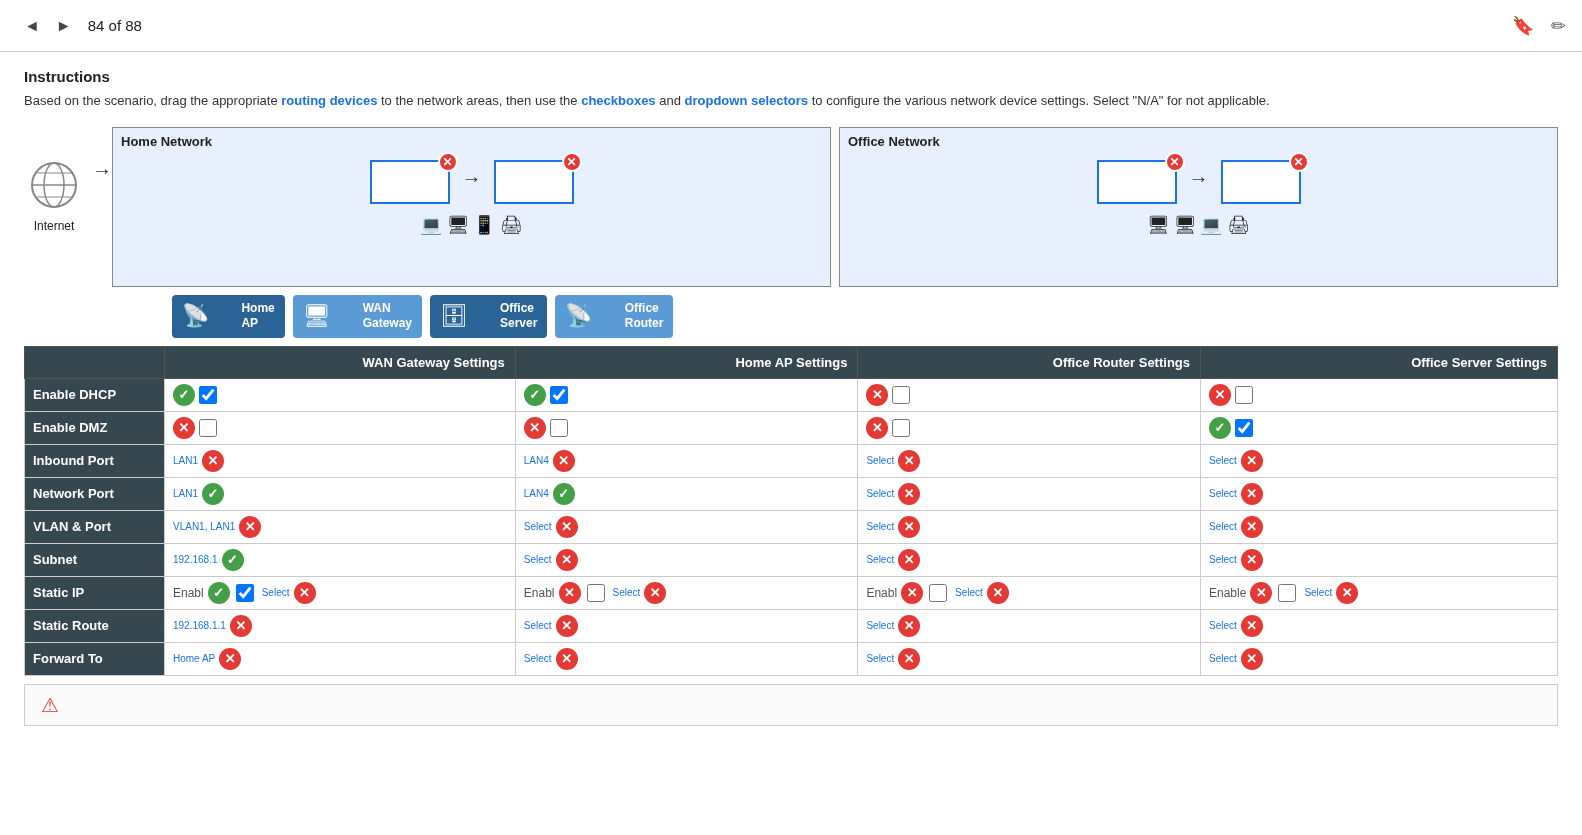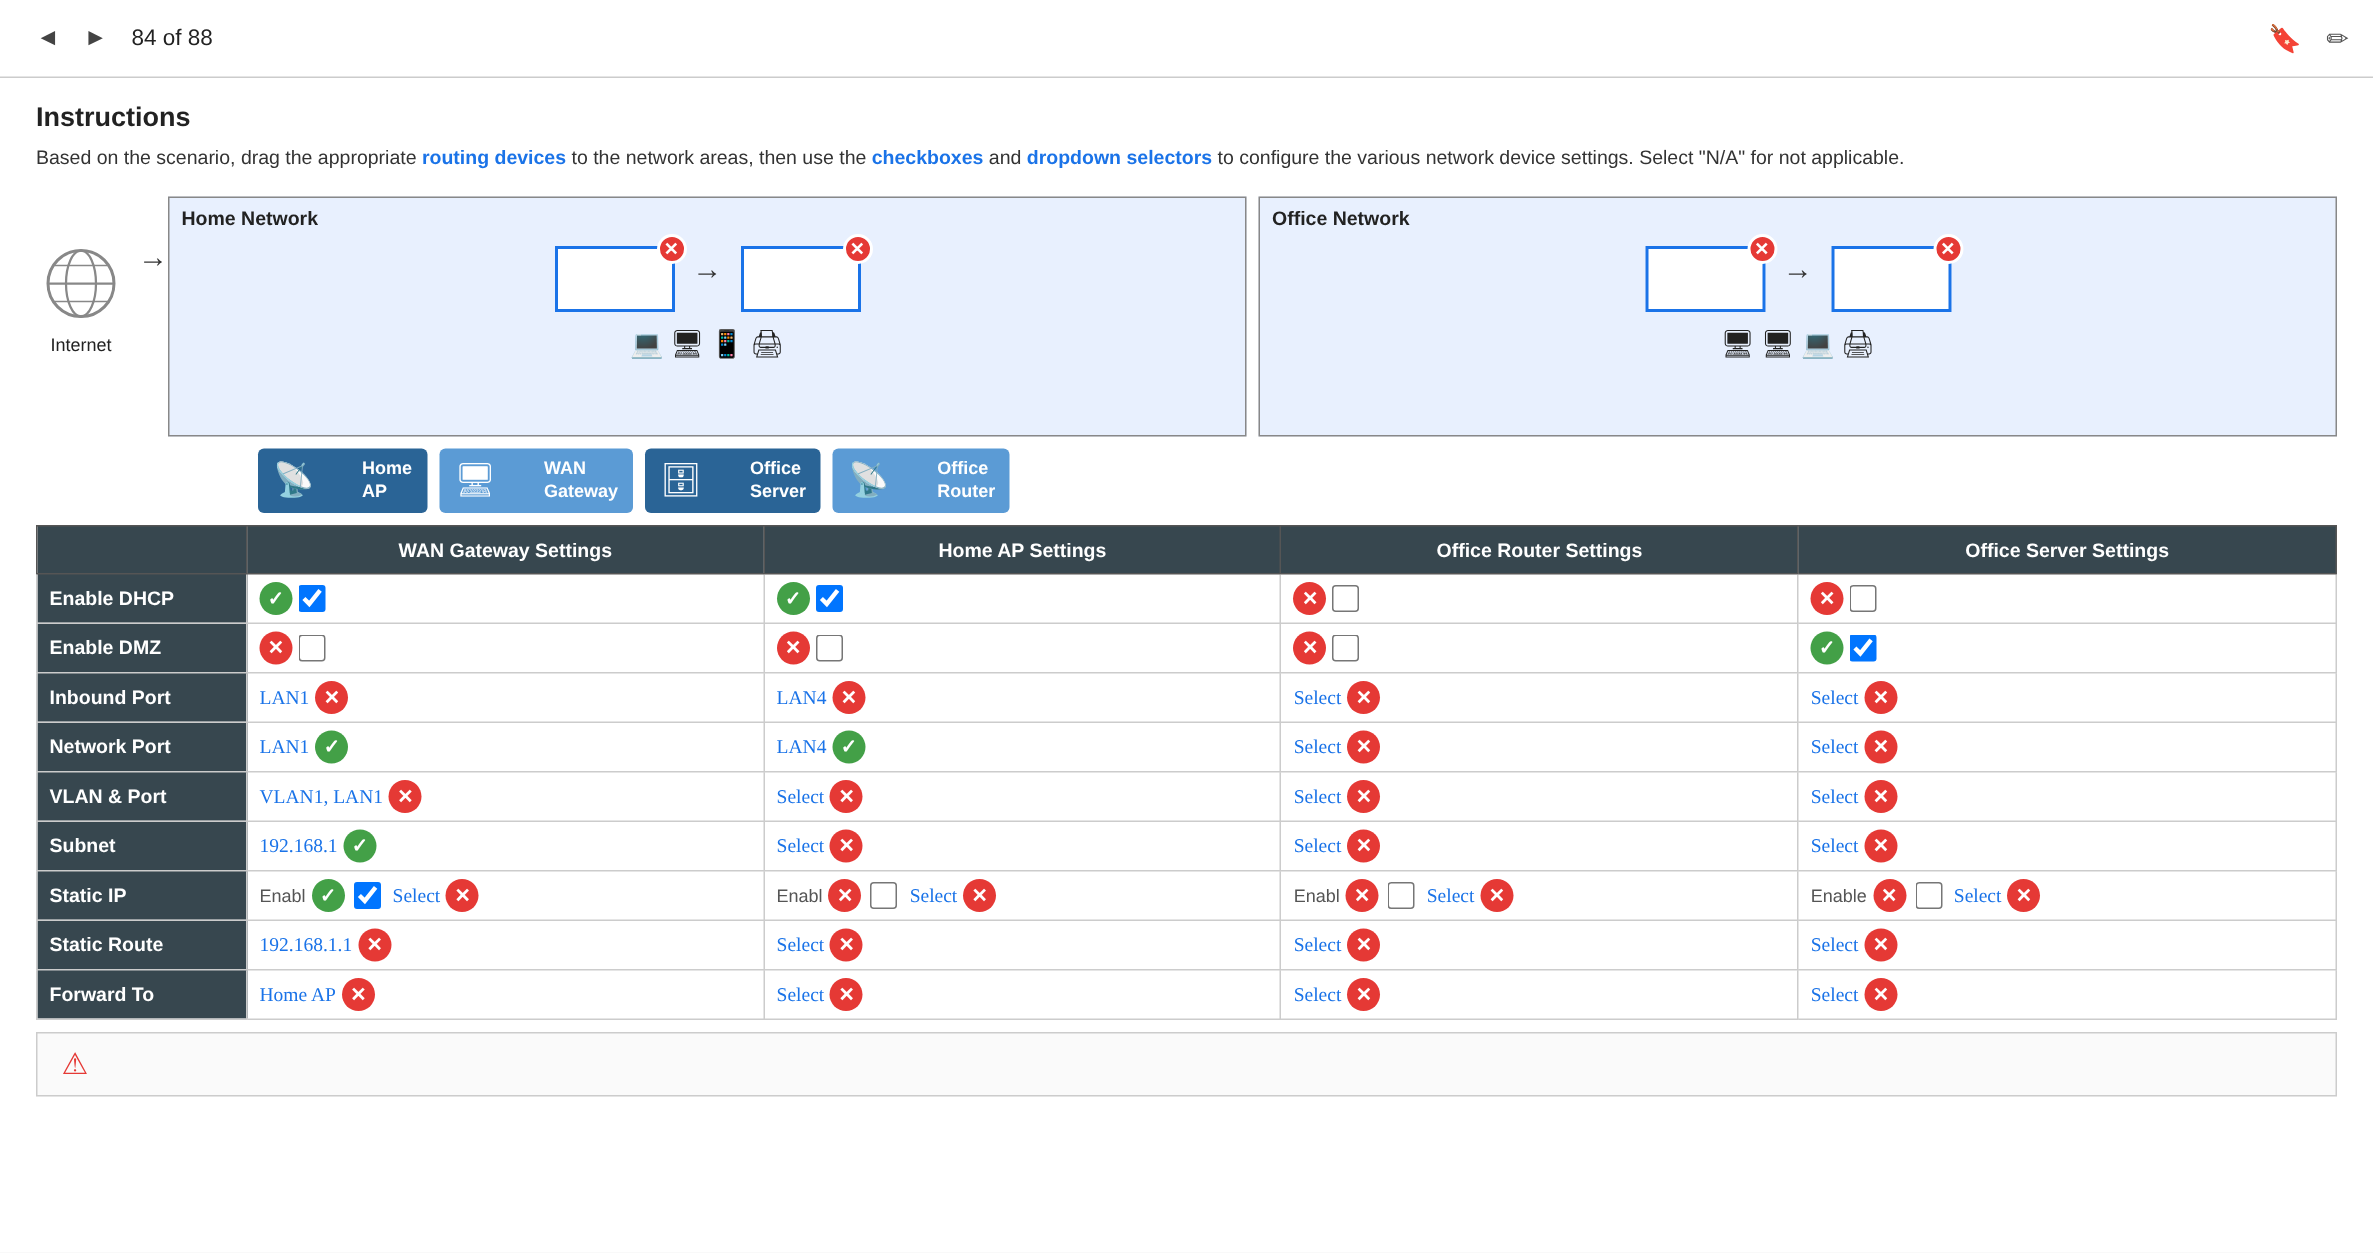--- a/index.html
+++ b/index.html
@@ -44,21 +44,21 @@
       color: #555;
     }
     .main-content {
       background: #fff;
       margin: 0;
       padding: 16px 24px 24px 24px;
       overflow-y: auto;
       height: calc(100vh - 52px);
     }
     .instructions-title {
-      font-size: 18px;
+      font-size: 15px;
       font-weight: bold;
       margin-bottom: 6px;
       color: #222;
     }
     .instructions-text {
       font-size: 13px;
       color: #333;
       margin-bottom: 16px;
       line-height: 1.5;
     }
@@ -89,21 +89,21 @@
     }
     .settings-table {
       width: 100%;
       border-collapse: collapse;
       margin-top: 0;
     }
     .settings-table th {
       background: #37474f;
       color: #fff;
       padding: 8px 10px;
-      text-align: center;
+      text-align: right;
       font-size: 13px;
       font-weight: bold;
       border: 1px solid #555;
     }
     .settings-table td {
       border: 1px solid #ccc;
       padding: 5px 8px;
       font-size: 13px;
       vertical-align: middle;
     }
@@ -153,22 +153,21 @@
       align-items: center;
       gap: 4px;
     }
     .chk {
       width: 18px;
       height: 18px;
       cursor: pointer;
     }
     .select-val {
       color: #1a73e8;
-      font-size: 13px;
-      font-family: Liberation Serif, serif;
+      font-size: 10px;
     }
     .bottom-bar {
       display: flex;
       align-items: center;
       border: 1px solid #ccc;
       padding: 8px 16px;
       background: #fafafa;
       margin-top: 8px;
       gap: 8px;
     }

